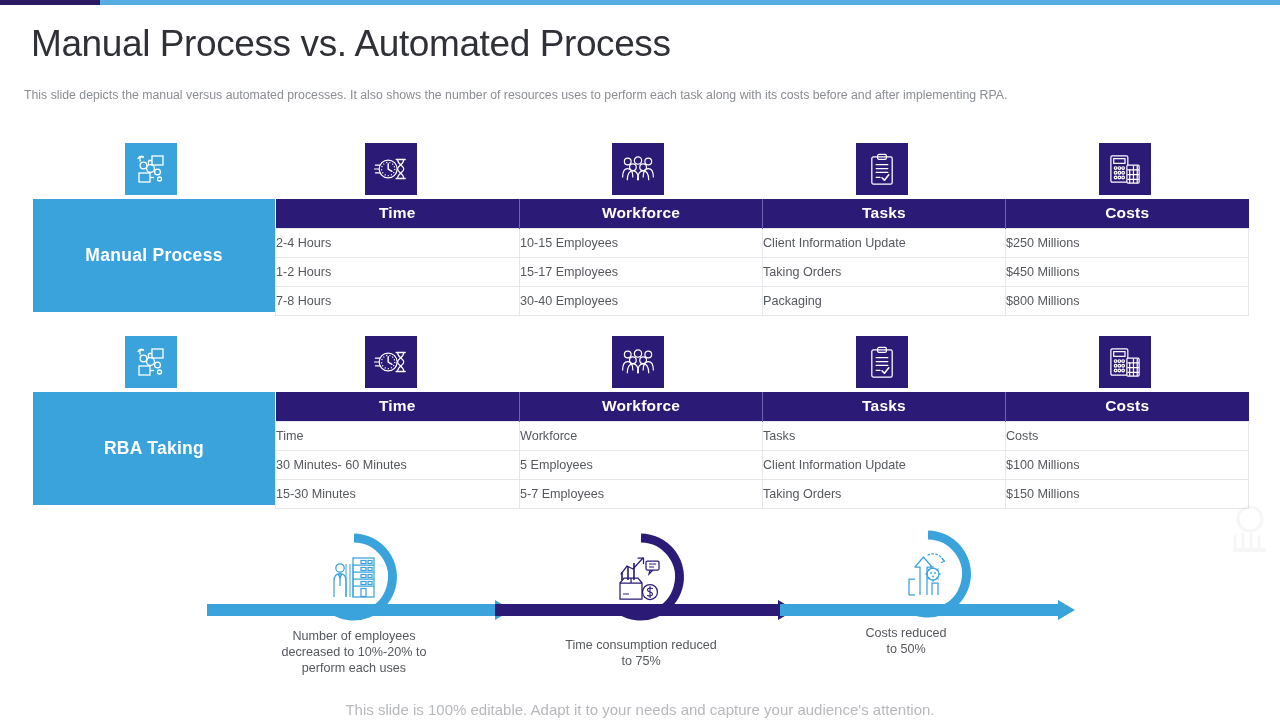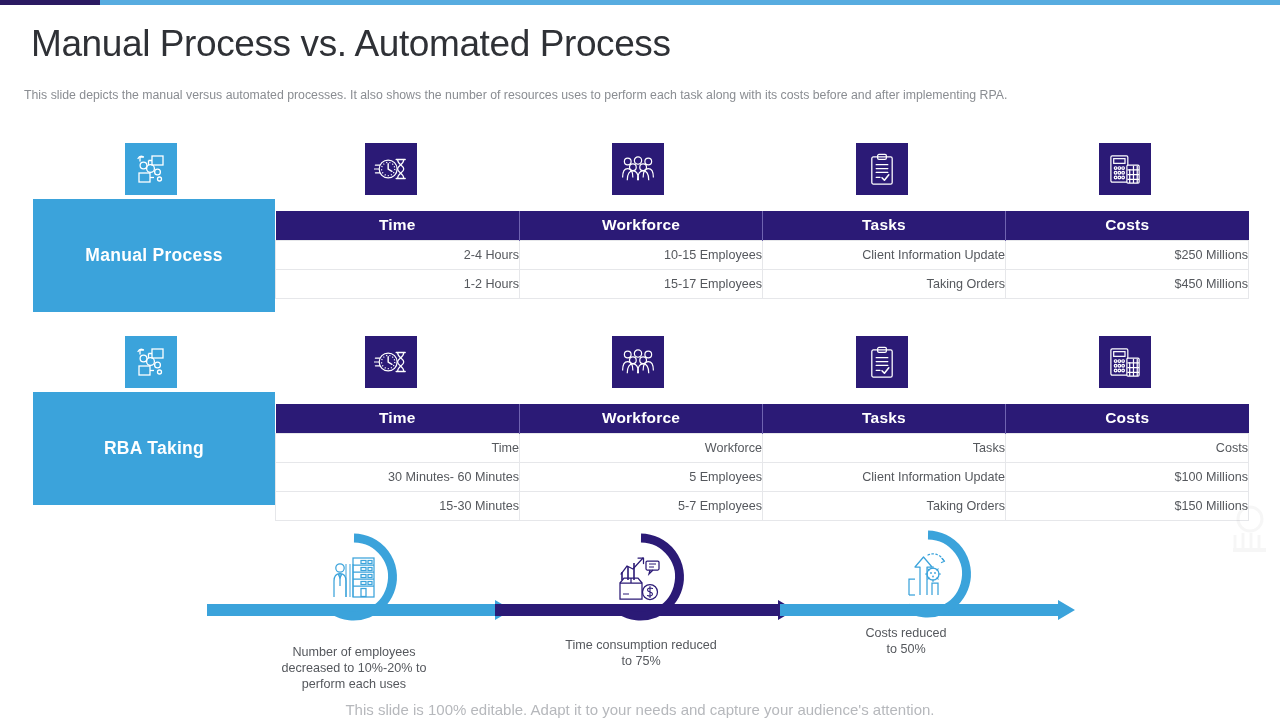--- a/index.html
+++ b/index.html
@@ -43,34 +43,34 @@
   .label-box {
     position: absolute; left: 0; top: 0;
     width: 242px; height: 113px;
     background: #3ba3db;
     display: flex; align-items: center; justify-content: center;
   }
   .label-box .label-text {
     color: #ffffff; font-size: 17.5px; font-weight: bold; letter-spacing: 0.3px;
   }
   table.grid {
-    position: absolute; left: 242px; top: 12px;
+    position: absolute; left: 242px; top: 0;
     width: 973px; border-collapse: collapse; table-layout: fixed;
   }
   table.grid th {
     background: #2b1a76; color: #ffffff;
     font-size: 15.5px; font-weight: bold;
     height: 29px; text-align: center; vertical-align: middle;
     border-left: 1px solid #6f63b0; border-right: 1px solid #6f63b0;
     letter-spacing: 0.2px;
   }
   table.grid th:first-child { border-left: none; }
   table.grid th:last-child  { border-right: none; }
   table.grid td {
-    height: 29px; text-align: right; vertical-align: middle;
+    height: 29px; text-align: left; vertical-align: middle;
     font-size: 12.6px; color: #55585d; background: #ffffff;
     border: 1px solid #e6e7ea;
   }
   table.grid tr:last-child td { border-bottom: 1px solid #e6e7ea; }
 
   .tl-arrow { position: absolute; height: 20px; top: 600px; }
   .tl-arrow svg { display: block; }
 
   .tl-circle { position: absolute; width: 94px; height: 94px; }
   .tl-circle svg { display: block; }
@@ -199,20 +199,26 @@
           <td>2-4 Hours</td>
           <td>10-15 Employees</td>
           <td>Client Information Update</td>
           <td>$250 Millions</td>
         </tr>
         <tr>
           <td>1-2 Hours</td>
           <td>15-17 Employees</td>
           <td>Taking Orders</td>
           <td>$450 Millions</td>
+        </tr>
+        <tr>
+          <td>7-8 Hours</td>
+          <td>30-40 Employees</td>
+          <td>Packaging</td>
+          <td>$800 Millions</td>
         </tr>
       </tbody>
     </table>
   </div>
 
   <div class="icon-strip" style="left:0; top:336px; width:1280px;">
 
     <div class="icon-tile blue" style="left:125px;">
       <svg width="34" height="34" viewBox="0 0 34 34" fill="none" stroke="#ffffff" stroke-width="1.3">
         <rect x="18" y="4" width="11" height="9"></rect>
@@ -402,21 +408,21 @@
                    M19.8 15.8 L21.2 17.2 M28.8 24.8 L30.2 26.2 M30.2 15.8 L28.8 17.2 M21.2 24.8 L19.8 26.2" stroke-width="1.1" stroke-linecap="round"></path>
           <circle cx="23" cy="20" r="0.9" fill="#3ba3db" stroke="none"></circle>
           <circle cx="27" cy="20" r="0.9" fill="#3ba3db" stroke="none"></circle>
           <circle cx="25" cy="23.5" r="0.9" fill="#3ba3db" stroke="none"></circle>
           <path d="M20 2 C26 -1 33 2 36 8" stroke-dasharray="1.6 2.4" stroke-linecap="round"></path>
           <path d="M34 5.5 L36.5 8.2 L33.5 9.5" stroke-linejoin="round" stroke-linecap="round"></path>
         </g>
       </svg>
     </div>
 
-    <div class="tl-caption" style="left:244px; top:628px; width:220px;margin-top:16px;">
+    <div class="tl-caption" style="left:244px; top:628px; width:220px;">
       <div>Number of employees</div>
       <div>decreased to  10%-20% to</div>
       <div>perform each uses</div>
     </div>
 
     <div class="tl-caption" style="left:531px; top:637px; width:220px;">
       <div>Time consumption reduced</div>
       <div>to 75%</div>
     </div>
 

